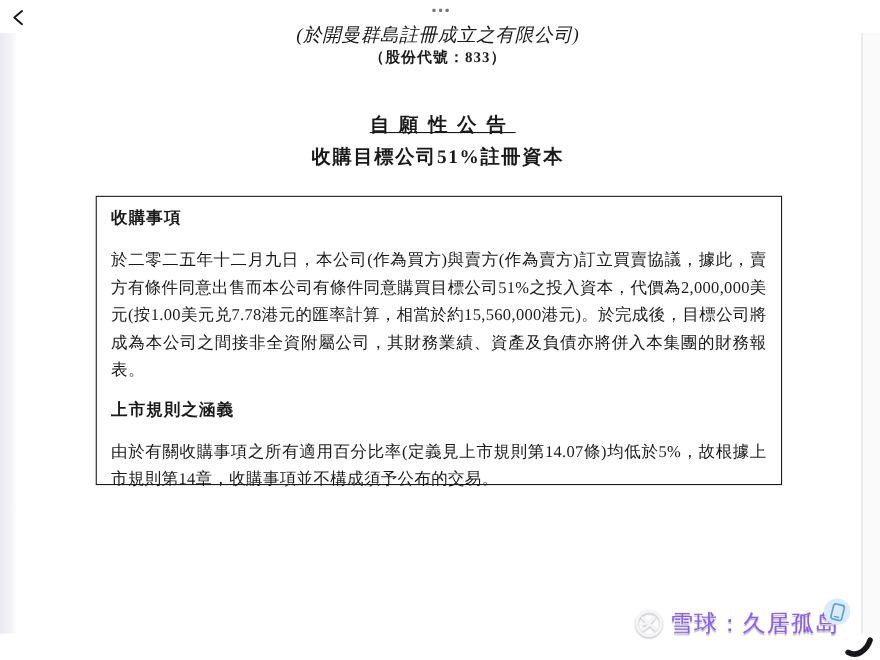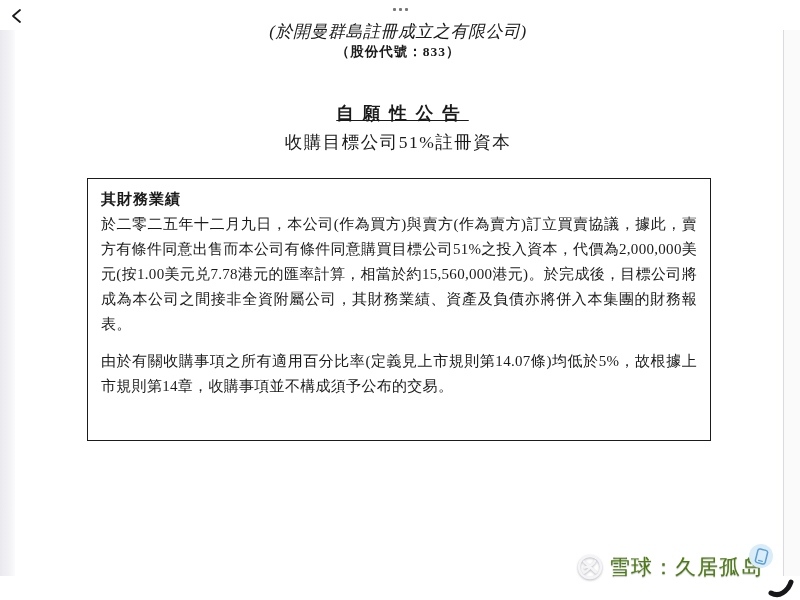--- a/index.html
+++ b/index.html
@@ -43,52 +43,52 @@
   .doc-page {
     position: absolute; left: 15px; top: 30px; width: 768px; height: 548px;
     background: #ffffff;
   }
 
   
   .center-line { position: absolute; left: 13px; width: 770px; text-align: center; }
   .line-incorp { top: 20px; font-style: italic; font-size: 17px; letter-spacing: 0.5px; }
   .line-stock  { top: 43px; font-weight: bold; font-size: 13.5px; letter-spacing: 1px; }
   .doc-title    { top: 101px; font-weight: bold; font-size: 17.5px; letter-spacing: 9px; text-indent: 9px; text-decoration: underline; }
-  .doc-subtitle { top: 130px; font-weight: normal; font-size: 17.5px; letter-spacing: 1.5px; }
+  .doc-subtitle { top: 130px; font-weight: bold; font-size: 17.5px; letter-spacing: 1.5px; }
 
   
   .doc-box {
     position: absolute; left: 87px; top: 178px;
     width: 624px; height: 263px;
     border: 1.5px solid #1b1b1b;
     padding: 9px 13px 0 13px;
     background: #ffffff;
   }
   .sec-heading {
     font-size: 15px; font-weight: bold; line-height: 22px;
     letter-spacing: 1px;
   }
-  .sec-heading + .sec-para { margin-top: 2px; }
+  .sec-heading + .sec-para { margin-top: 15px; }
   .sec-para {
     font-size: 15px; line-height: 25px;
     text-align: justify; text-justify: inter-ideograph;
     letter-spacing: 0.3px;
   }
   .sec-gap { margin-top: 12px; }
 
   
   .watermark {
     position: absolute; left: 577px; top: 553px;
     display: flex; align-items: center; gap: 6px;
     pointer-events: none;
   }
   .wm-logo { filter: drop-shadow(0 1px 1px rgba(125,125,140,0.55)); }
   .wm-text {
     font-size: 21px; letter-spacing: 1px;
-    color: #4d7c0f;
+    color: #8b5cf6;
     text-shadow: 0 1px 1px rgba(125,125,140,0.55), 0 0 1px rgba(150,150,160,0.35);
     font-family: "Liberation Sans", "DejaVu Sans", sans-serif;
   }
   .phone-badge {
     position: absolute; left: 749px; top: 544px;
     width: 24px; height: 24px; border-radius: 50%;
     background: #d9ecf8;
     display: flex; align-items: center; justify-content: center;
   }
   .phone-badge svg { transform: rotate(14deg); }
@@ -111,22 +111,23 @@
 <div class="edge-left"></div>
 <div class="edge-right"></div>
 <div class="doc-page"></div>
 
 <div class="center-line line-incorp">(於開曼群島註冊成立之有限公司)</div>
 <div class="center-line line-stock">（股份代號：833）</div>
 <div class="center-line doc-title">自願性公告</div>
 <div class="center-line doc-subtitle">收購目標公司51%註冊資本</div>
 
 <div class="doc-box">
-  <div class="sec-heading">其財務業績</div>
+  <div class="sec-heading">收購事項</div>
   <div class="sec-para">於二零二五年十二月九日，本公司(作為買方)與賣方(作為賣方)訂立買賣協議，據此，賣方有條件同意出售而本公司有條件同意購買目標公司51%之投入資本，代價為2,000,000美元(按1.00美元兑7.78港元的匯率計算，相當於約15,560,000港元)。於完成後，目標公司將成為本公司之間接非全資附屬公司，其財務業績、資產及負債亦將併入本集團的財務報表。</div>
+  <div class="sec-heading sec-gap">上市規則之涵義</div>
   <div class="sec-para sec-gap">由於有關收購事項之所有適用百分比率(定義見上市規則第14.07條)均低於5%，故根據上市規則第14章，收購事項並不構成須予公布的交易。</div>
 </div>
 
 <div class="watermark">
   <svg class="wm-logo" width="26" height="26" viewBox="0 0 26 26">
     <circle cx="13" cy="13" r="11" fill="none" stroke="#f5f5f7" stroke-width="2.4"></circle>
     <path d="M7 7.5 C 11 11, 15 15, 19 18.5" fill="none" stroke="#f5f5f7" stroke-width="2.4" stroke-linecap="round"></path>
     <path d="M18 7 C 16.5 10.5, 12 13, 7.5 13.5" fill="none" stroke="#f5f5f7" stroke-width="2.4" stroke-linecap="round"></path>
     <path d="M12.5 14.5 C 10.5 16.5, 8.5 18, 7 18.8" fill="none" stroke="#f5f5f7" stroke-width="2.4" stroke-linecap="round"></path>
   </svg>

